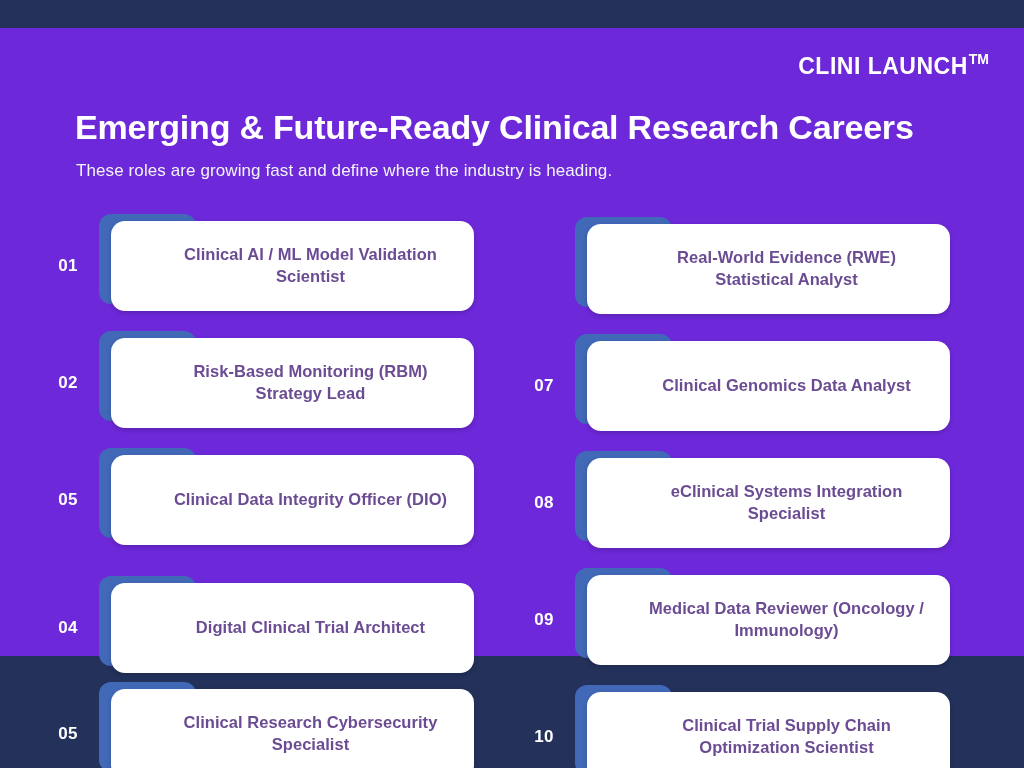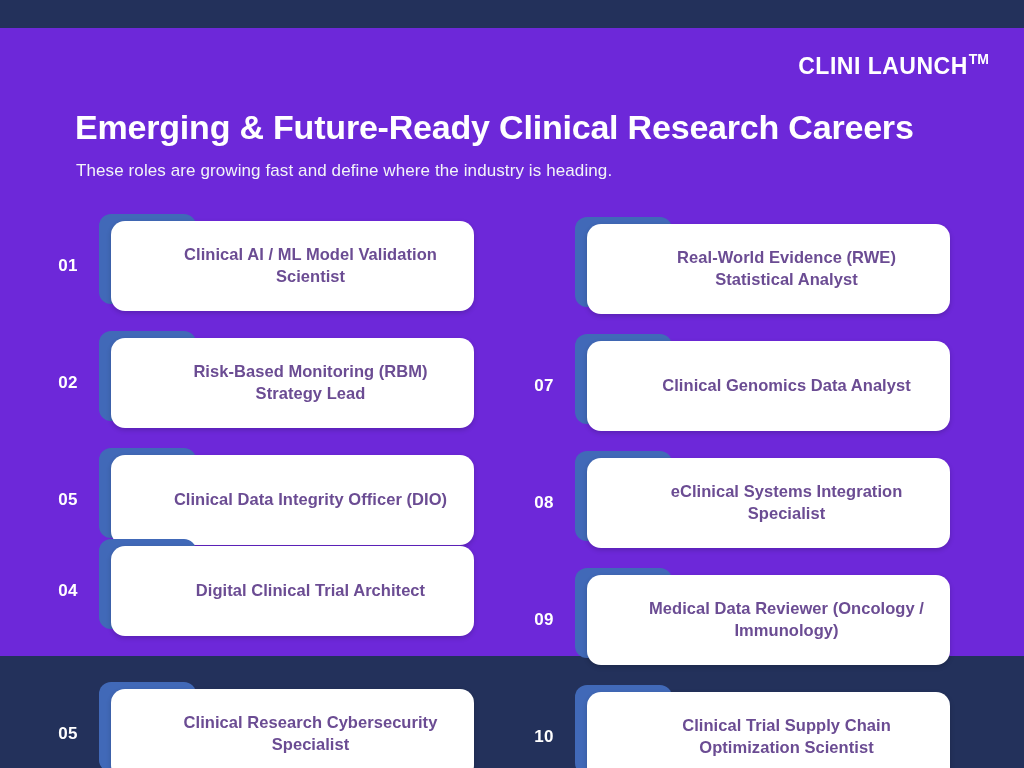--- a/index.html
+++ b/index.html
@@ -123,21 +123,21 @@
     <div class="row left" style="top:420px">
       <div class="num">05</div>
       <div class="card-wrap">
         <div class="tab"></div>
         <div class="card">
           <span class="card-label">Clinical Data Integrity Officer (DIO)</span>
         </div>
       </div>
     </div>
 
-    <div class="row left" style="top:511px">
+    <div class="row left" style="top:548px">
       <div class="num">04</div>
       <div class="card-wrap">
         <div class="tab"></div>
         <div class="card">
           <span class="card-label">Digital Clinical Trial Architect</span>
         </div>
       </div>
     </div>
 
     <div class="row left" style="top:654px">

